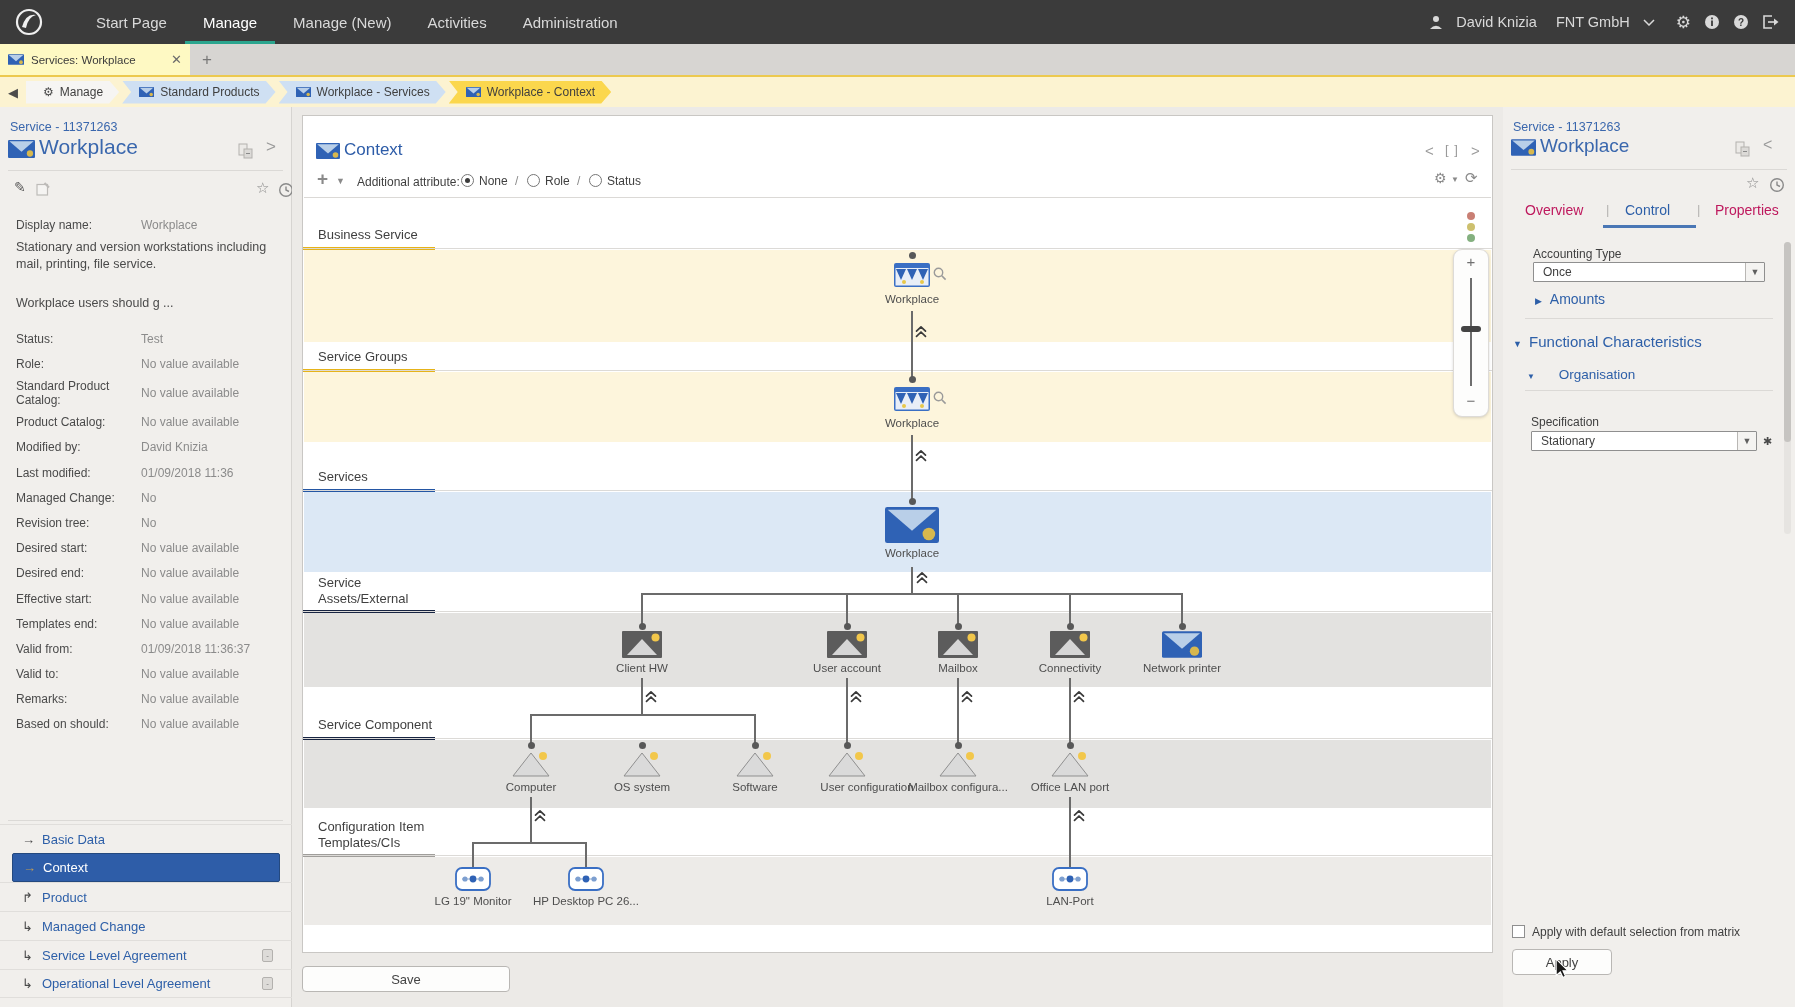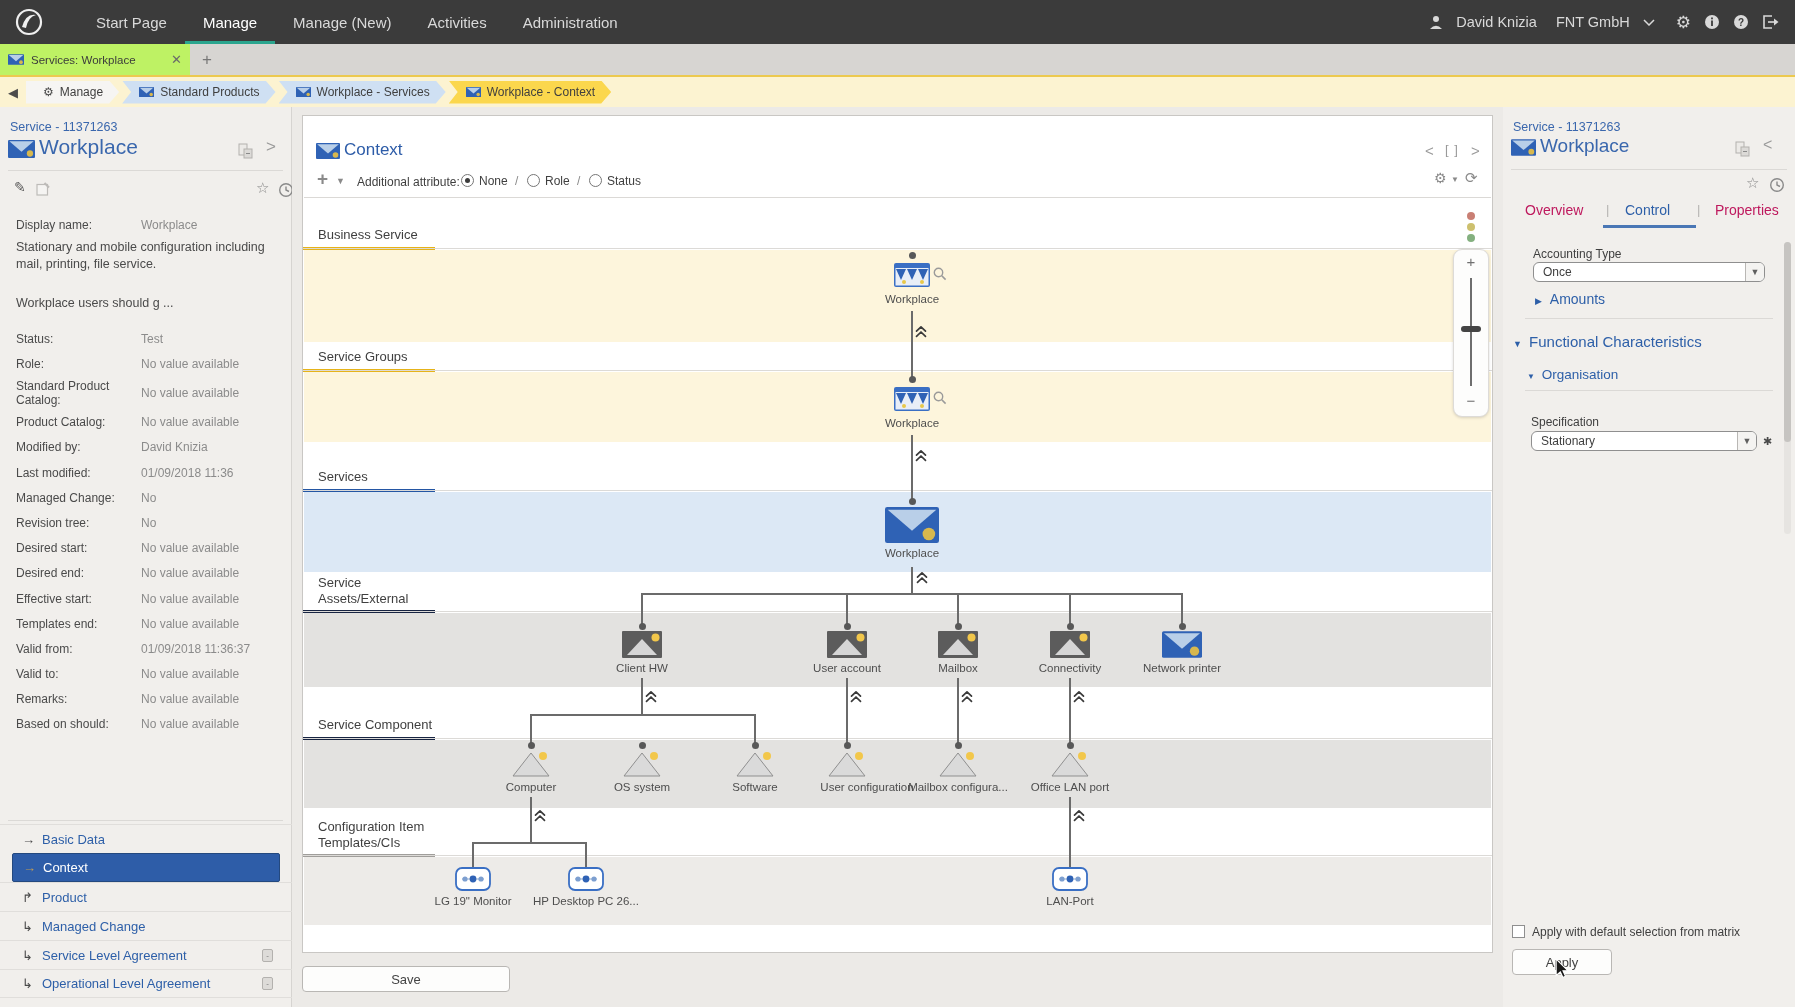--- a/index.html
+++ b/index.html
@@ -7,21 +7,21 @@
   body{position:relative;font-family:"Liberation Sans",sans-serif;background:#e9e7e4;overflow:hidden;color:#3f3f3f}
   .abs{position:absolute}
   
   .topbar{position:absolute;left:0;top:0;width:1795px;height:44px;background:#3b3b3b;display:flex;align-items:stretch}
   .menu{display:flex;align-items:stretch;margin-left:34px}
   .menu-item{display:flex;align-items:center;padding:0 18px;font-size:15px;color:#d9d9d9;cursor:pointer}
   .menu-item.active{color:#fff;box-shadow:inset 0 -3px 0 #2ba58e}
   .top-right{margin-left:auto;display:flex;align-items:center;gap:13px;padding-right:16px;color:#d9d9d9;font-size:14.5px}
   
   .tabbar{position:absolute;left:0;top:44px;width:1795px;height:31px;background:#d7d5d2;display:flex;align-items:stretch}
-  .tab{width:190px;background:#bef264;display:flex;align-items:center;gap:7px;padding:0 8px;font-size:11.5px;color:#3b3b3b;cursor:pointer}
+  .tab{width:190px;background:#fef9c3;display:flex;align-items:center;gap:7px;padding:0 8px;font-size:11.5px;color:#3b3b3b;cursor:pointer}
   .tab-close{margin-left:auto;color:#6a6a6a;font-size:13px;cursor:pointer}
   .newtab{width:34px;display:flex;align-items:center;justify-content:center;color:#777;font-size:17px;cursor:pointer}
   
   .crumbbar{position:absolute;left:0;top:75px;width:1795px;height:32px;background:#fcf3d1;border-top:2px solid #ecc94f;display:flex;align-items:center;padding-left:8px}
   .backbtn{color:#4c4c4c;font-size:13px;margin-right:8px;cursor:pointer}
   .crumb{height:23px;line-height:23px;font-size:12px;color:#3f3f3f;padding:0 16px 0 17px;display:flex;align-items:center;gap:6px;margin-right:3px;cursor:pointer;
     clip-path:polygon(0 0,calc(100% - 10px) 0,100% 50%,calc(100% - 10px) 100%,0 100%,9px 50%)}
   .crumb.first{clip-path:polygon(0 0,calc(100% - 10px) 0,100% 50%,calc(100% - 10px) 100%,0 100%)}
   .crumb.gray{background:#f6f5f3}.crumb.blue{background:#cfe0f3}.crumb.yellow{background:#fbd74d}
   
@@ -54,21 +54,21 @@
   
   .ctx-title{position:absolute;left:41px;top:24px;font-size:17px;color:#2d5ca8}
   .radio{position:absolute;width:13px;height:13px;border:1px solid #767676;border-radius:50%;background:#fff;top:0}
   .radio.on::after{content:"";position:absolute;left:3px;top:3px;width:5px;height:5px;border-radius:50%;background:#3c3c3c}
   .rlbl{position:absolute;top:0;font-size:12px;color:#3f3f3f}
   .slash{position:absolute;top:0;font-size:12px;color:#8a8a8a}
   
   .rtab{position:absolute;top:95px;font-size:14px;color:#be185d;cursor:pointer}
   .rtab.on{color:#2d5fa8}
   .tabsep{position:absolute;top:95px;color:#b5b3b0;font-size:13px}
-  .dropdown{position:absolute;height:20px;background:#fff;border:1px solid #8f8f8f;border-radius:6px;display:flex;align-items:center;font-size:12px;color:#3f3f3f;overflow:hidden}
+  .dropdown{position:absolute;height:20px;background:#fff;border:1px solid #8f8f8f;border-radius:1px;display:flex;align-items:center;font-size:12px;color:#3f3f3f;overflow:hidden}
   .dropdown .dtext{padding-left:9px;flex:1}
   .dropdown .dbtn{width:19px;align-self:stretch;border-left:1px solid #b9b7b4;display:flex;align-items:center;justify-content:center;color:#5f5f5f;font-size:9px;background:#f4f3f1}
   .sechead{position:absolute;font-size:15px;color:#2d5fa8;cursor:pointer}
   .subhead{position:absolute;font-size:13.5px;color:#2d5fa8;cursor:pointer}
   .btn{position:absolute;background:#fdfdfc;border:1px solid #b9b7b4;border-radius:4px;font-size:13px;color:#444;display:flex;align-items:center;justify-content:center;cursor:pointer}
   .checkbox{position:absolute;width:13px;height:13px;border:1px solid #8f8f8f;background:#fff}
   .scroll{position:absolute;width:7px;background:#e6e4e1;border-radius:4px}
   .thumb{position:absolute;width:7px;background:#c6c4c1;border-radius:4px}
   .zoombox{position:absolute;left:1150px;top:133px;width:36px;height:168px;background:#fdfdfc;border:1px solid #dddbd8;border-radius:9px;box-shadow:0 1px 3px rgba(0,0,0,.15)}
   .tlight{position:absolute;width:8px;height:8px;border-radius:50%}
@@ -235,21 +235,21 @@
   <svg class="abs" style="left:36px;top:75px" width="14" height="14">
       <use href="#sym-note"></use>
     </svg>
   <div class="abs" style="left:256px;top:72px;font-size:15px;color:#8a8a8a;cursor:pointer">☆</div>
   <svg class="abs" style="left:278px;top:75px" width="16" height="16">
       <use href="#sym-clock"></use>
     </svg>
 
   <div class="flabel" style="top:111px">Display name:</div>
   <div class="fvalue" style="top:111px;color:#8b8b8b">Workplace</div>
-  <div class="abs" style="left:16px;top:132px;width:262px;font-size:12.5px;color:#4a4a4a;line-height:17px">Stationary and mobile configuration including mail, printing, file service.</div>
+  <div class="abs" style="left:16px;top:132px;width:262px;font-size:12.5px;color:#4a4a4a;line-height:17px">Stationary and version workstations including mail, printing, file service.</div>
   <div class="abs" style="left:16px;top:189px;font-size:12.5px;color:#4a4a4a">Workplace users should g ...</div>
 
   <div class="flabel" style="top:225px">Status:</div>
   <div class="fvalue" style="top:225px">Test</div>
   <div class="flabel" style="top:250px">Role:</div>
   <div class="fvalue" style="top:250px">No value available</div>
   <div class="flabel" style="top:272px">Standard Product Catalog:</div>
   <div class="fvalue" style="top:279px">No value available</div>
   <div class="flabel" style="top:308px">Product Catalog:</div>
   <div class="fvalue" style="top:308px">No value available</div>
@@ -555,21 +555,21 @@
     <span style="font-size:9px;color:#2d5fa8">▶</span>
     <span style="margin-left:4px">Amounts</span>
   </div>
   <div class="hdiv" style="left:22px;right:22px;top:211px"></div>
   <div class="sechead" style="left:10px;top:226px">
     <span style="font-size:9px">▼</span>
     <span style="margin-left:3px">Functional Characteristics</span>
   </div>
   <div class="subhead" style="left:24px;top:260px">
     <span style="font-size:8px">▼</span>
-    <span style="margin-left:3px">Organisation</span>
+    <span style="margin-left:20px">Organisation</span>
   </div>
   <div class="hdiv" style="left:22px;right:22px;top:283px"></div>
   <div class="abs" style="left:28px;top:308px;font-size:12px;color:#3f3f3f">Specification</div>
   <div class="dropdown" style="left:28px;top:324px;width:226px">
     <span class="dtext">Stationary</span>
     <span class="dbtn">▼</span>
   </div>
   <div class="abs" style="left:260px;top:328px;font-size:11px;color:#4a4a4a">✱</div>
 
   <div class="scroll" style="right:4px;top:135px;height:292px">

